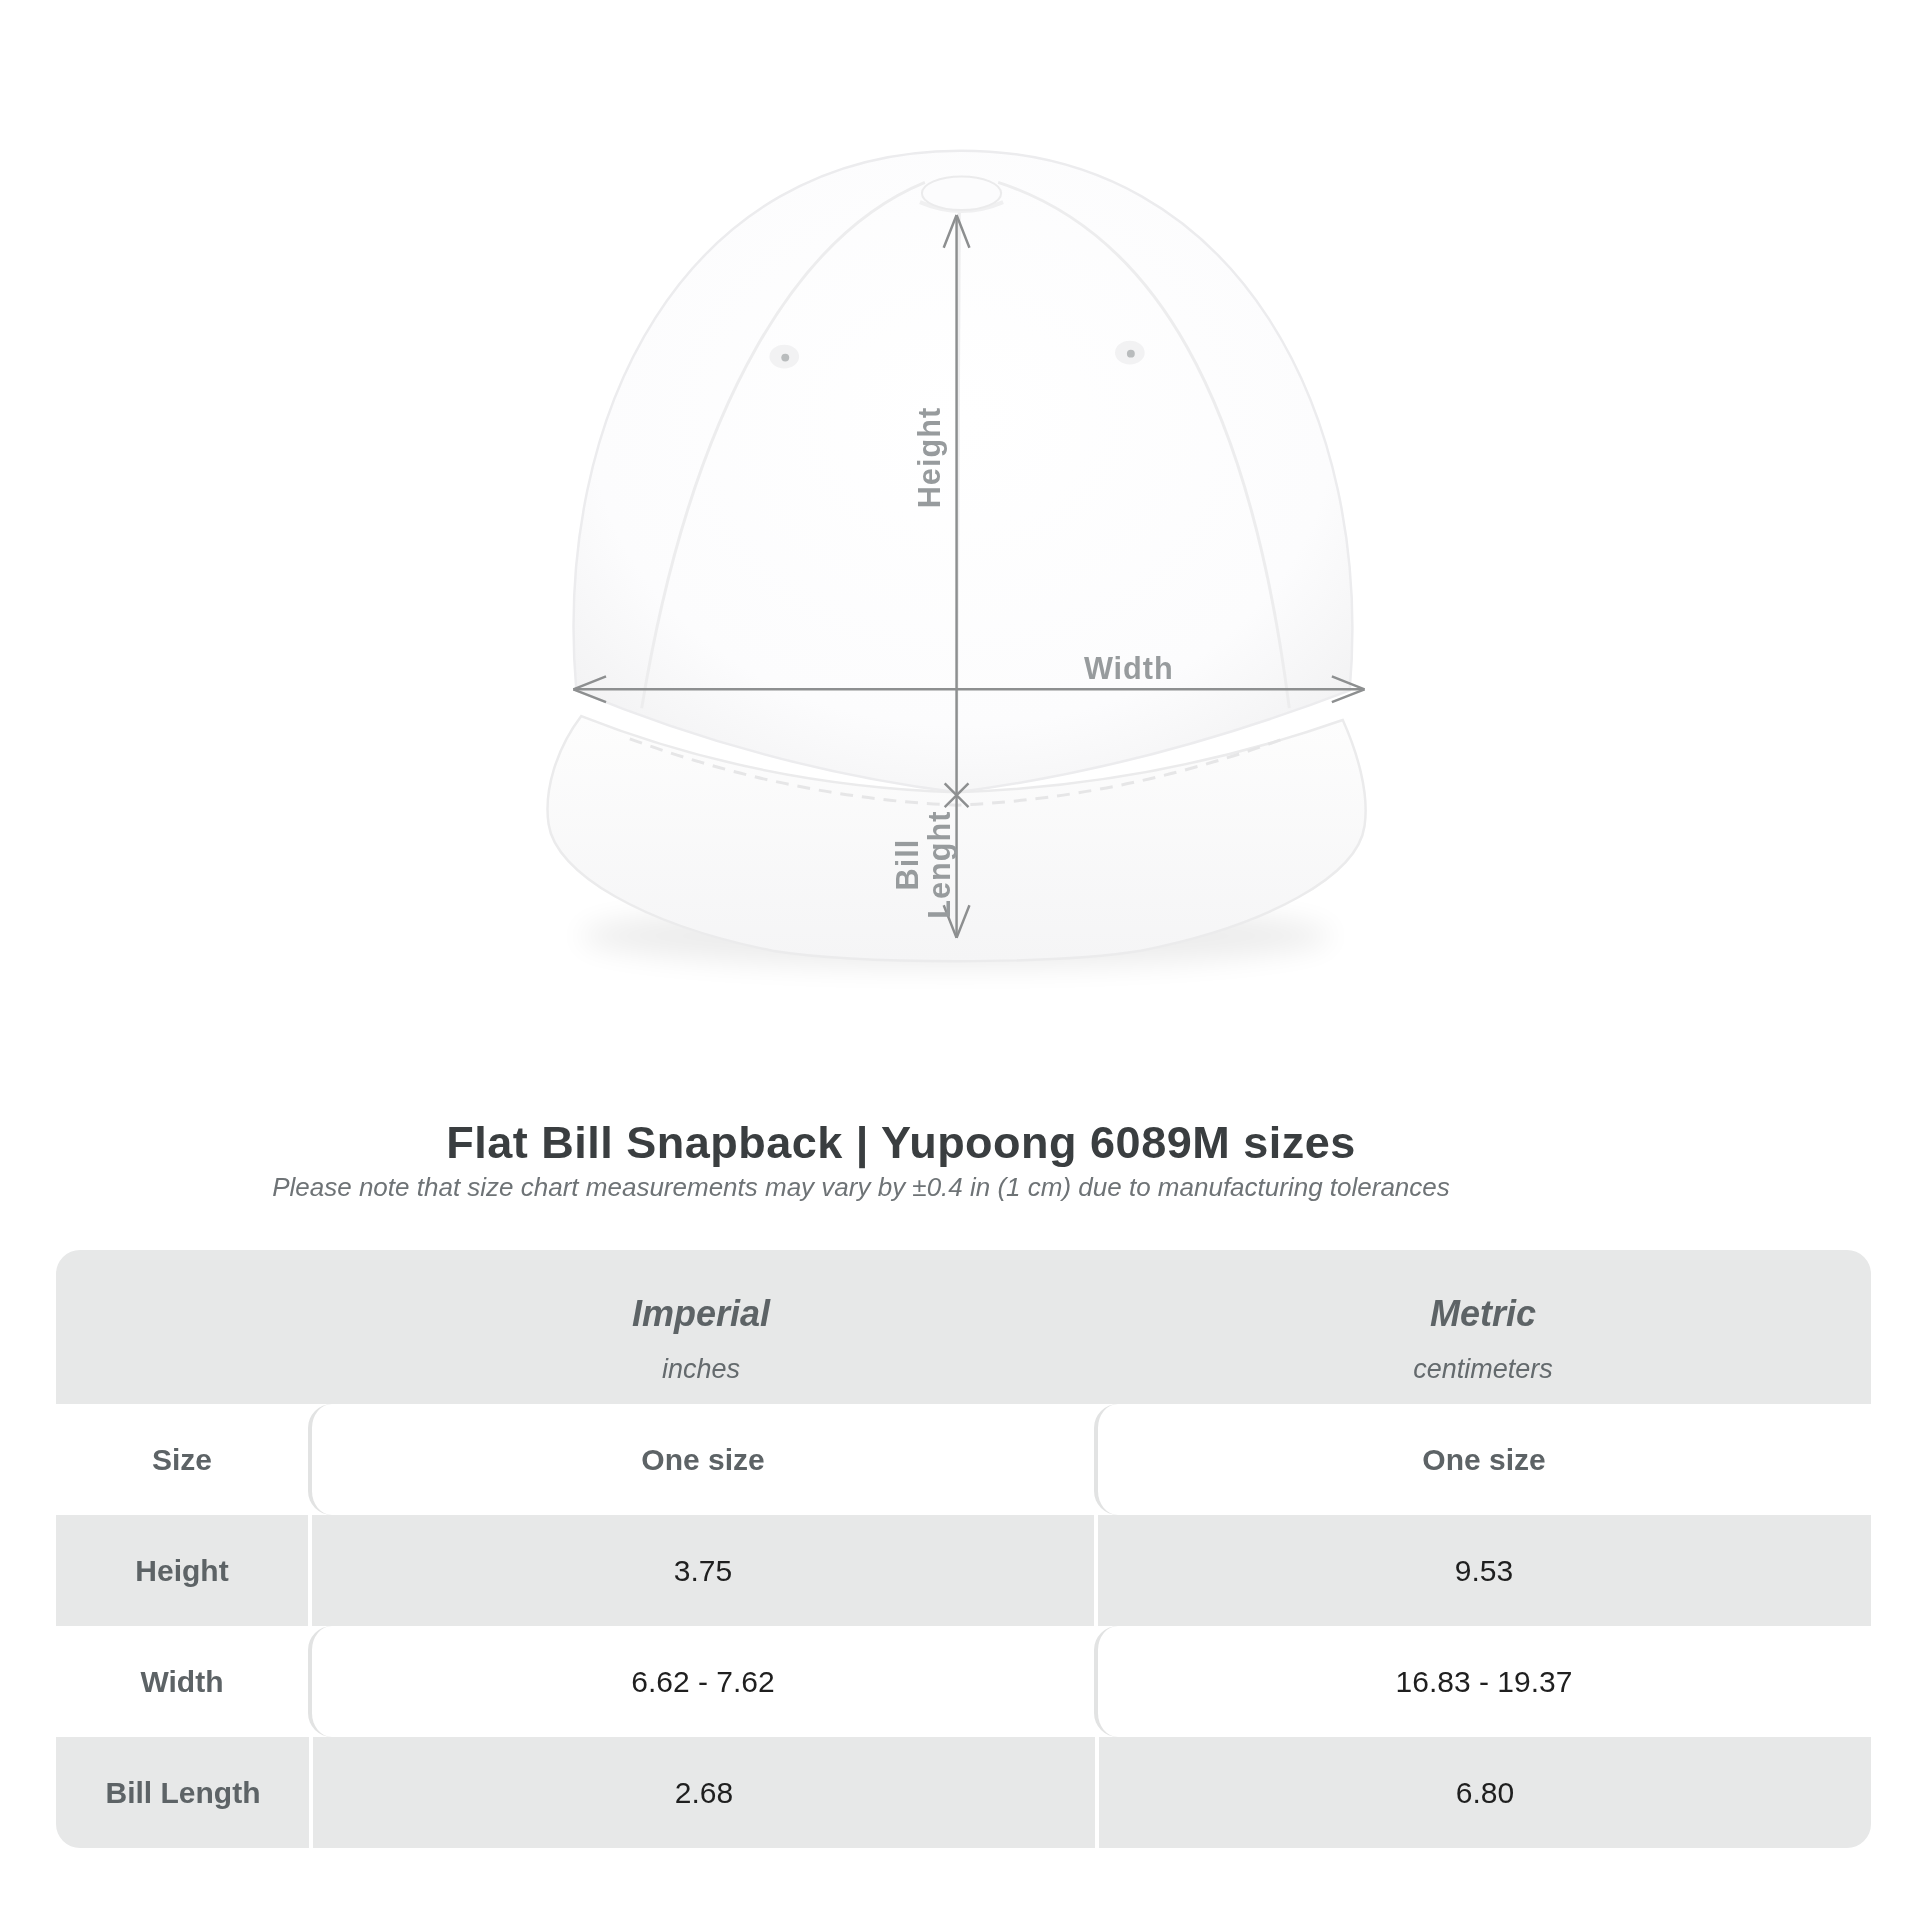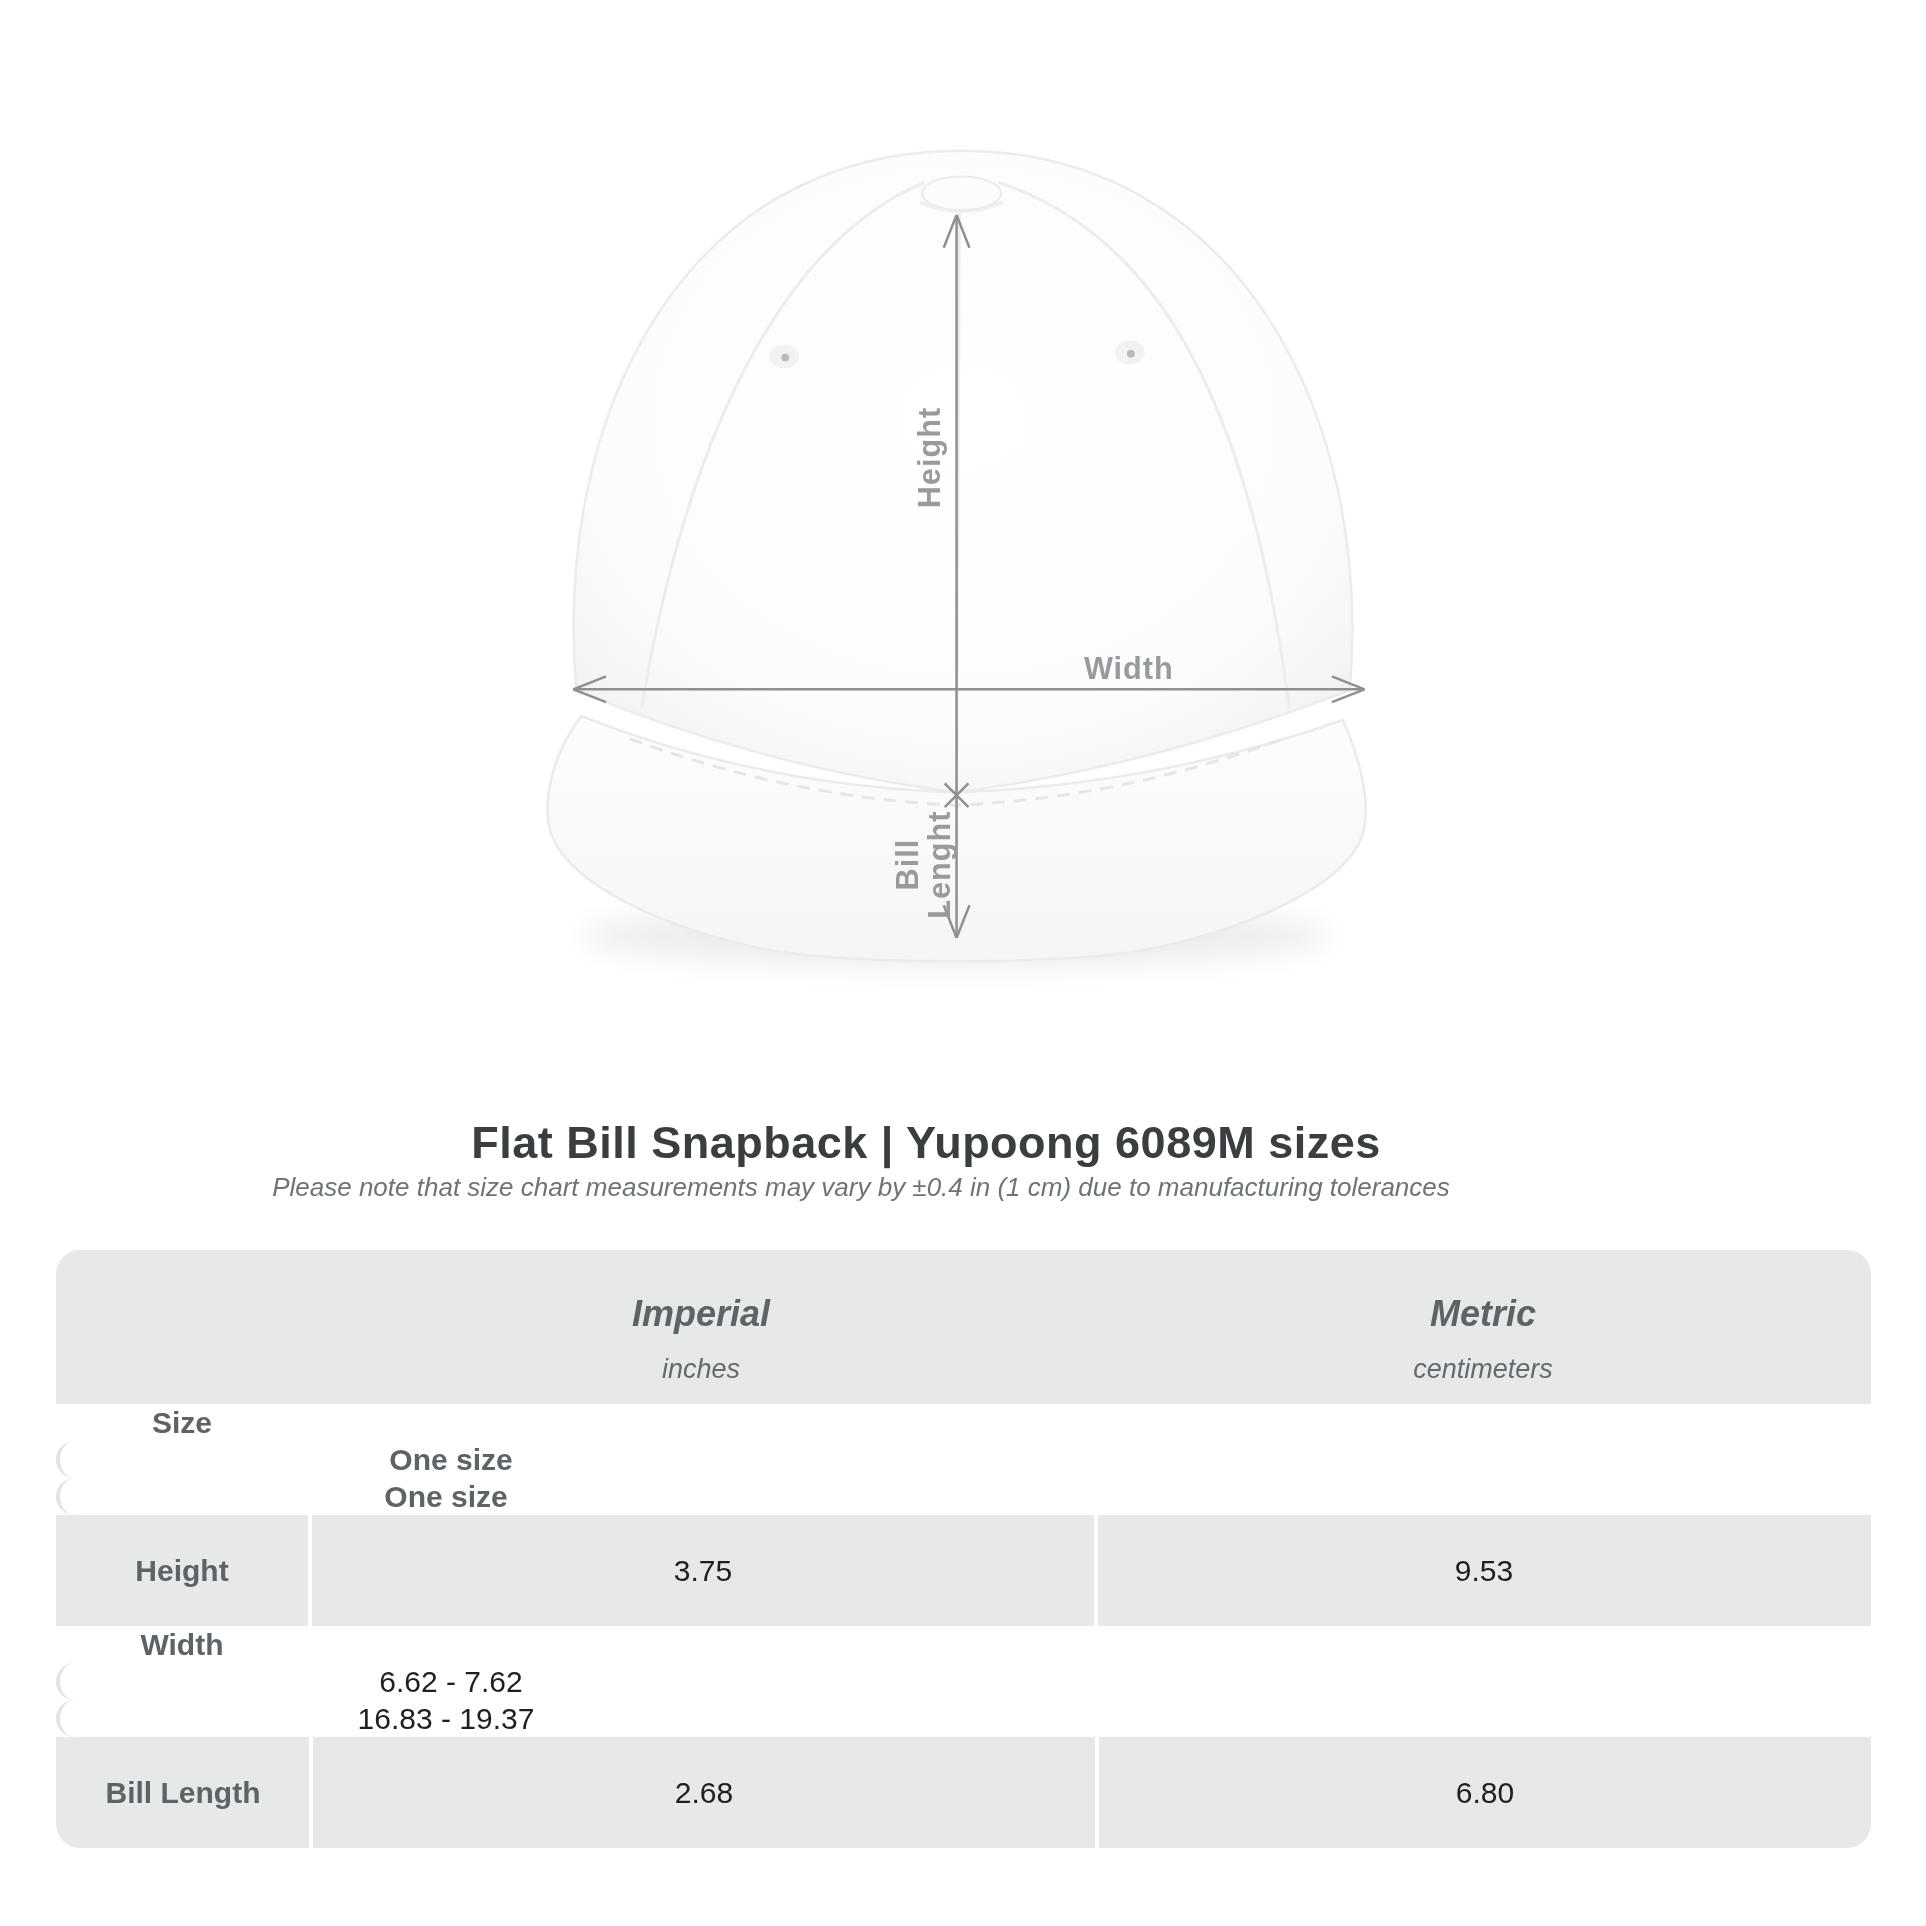--- a/index.html
+++ b/index.html
@@ -4,40 +4,40 @@
 <style>
   html,body{margin:0;padding:0;background:#ffffff;}
   .stage{
     position:relative;width:1927px;height:1927px;background:#ffffff;overflow:hidden;
     font-family:"Liberation Sans", sans-serif;
   }
   .hat-svg{position:absolute;left:0;top:0;width:1927px;height:1040px;display:block;}
 
   .title{
     position:absolute;left:0;top:1117px;width:1802px;text-align:center;
-    font-size:45px;font-weight:bold;color:#3a3e40;letter-spacing:0.5px;padding-left:25px;
+    font-size:45px;font-weight:bold;color:#3a3e40;letter-spacing:0.5px;
   }
   .subtitle{
     position:absolute;left:0;top:1172px;width:1722px;text-align:center;
     font-size:26px;font-style:italic;color:#6e7376;
   }
 
   .table{position:absolute;left:56px;top:1250px;width:1815px;}
   .thead{
     position:relative;height:154px;background:#e7e8e8;
     border-radius:24px 24px 0 0;
   }
   .unit{position:absolute;top:44px;transform:translateX(-50%);text-align:center;}
   .unit-imperial{left:645px;}
   .unit-metric{left:1427px;}
   .unit-name{font-size:36px;font-weight:bold;font-style:italic;color:#5d6366;line-height:1.1;}
   .unit-sub{font-size:27px;font-style:italic;color:#646a6d;margin-top:20px;}
 
   .trow{display:flex;width:1815px;height:111px;}
-  .row-white{background:#ffffff;flex-direction:column;}
+  .row-white{background:#ffffff;}
   .row-gray{background:#e7e8e8;}
   .row-last{border-radius:0 0 24px 24px;justify-content:flex-end;}
   .c{
     display:flex;align-items:center;justify-content:center;
     box-sizing:border-box;height:111px;font-size:30px;
   }
   .c.label{width:252px;font-weight:bold;color:#5d6366;}
   .c.vimp{width:786px;border-left:4px solid;}
   .c.vmet{width:776px;border-left:4px solid;}
   .row-white .vimp,.row-white .vmet{border-color:#e2e3e3;border-radius:24px;}

